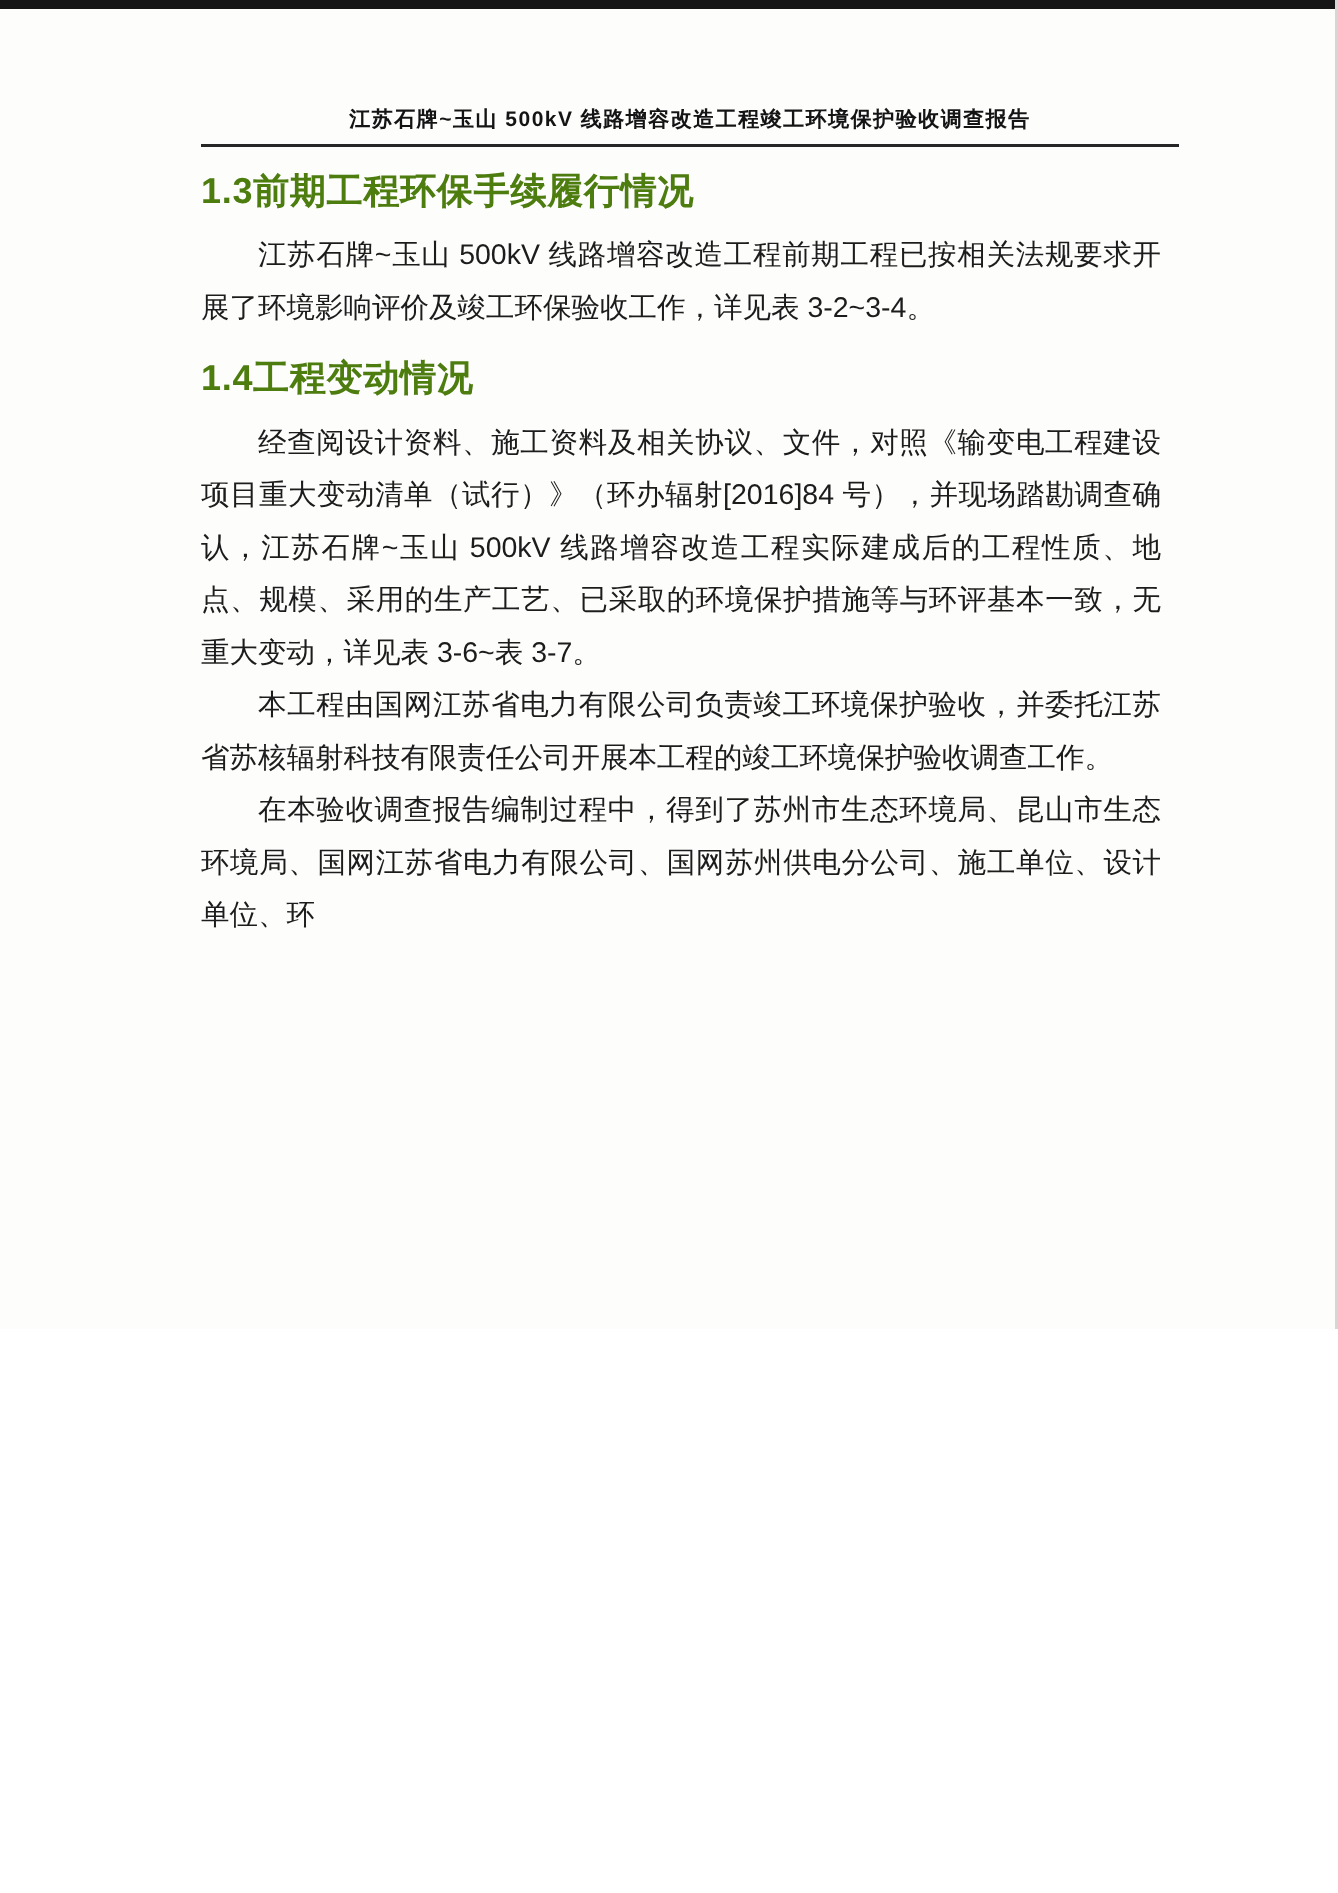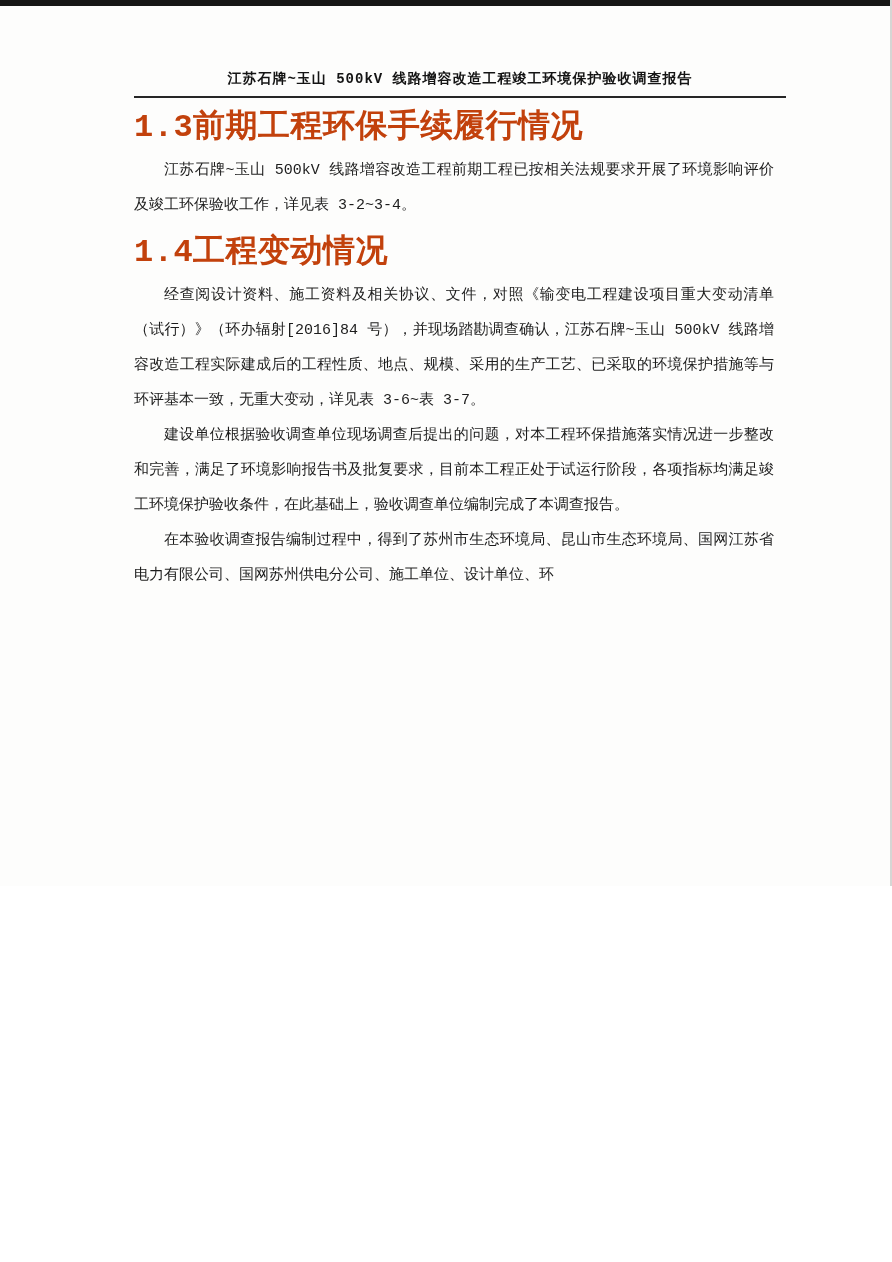--- a/index.html
+++ b/index.html
@@ -6,21 +6,21 @@
     margin: 0;
     padding: 0;
     background: #ffffff;
   }
   .sheet {
     position: relative;
     width: 892px;
     height: 886px;
     background: #fdfdfc;
     overflow: hidden;
-    font-family: Liberation Mono, monospace;
+    font-family: Liberation Sans, sans-serif;
     color: #1c1c1c;
     box-sizing: border-box;
   }
   .scan-top-band {
     position: absolute;
     top: 0; left: 0;
     width: 100%;
     height: 6px;
     background: #161616;
   }
@@ -42,29 +42,29 @@
     font-size: 14px;
     font-weight: bold;
     letter-spacing: 1px;
     color: #141414;
     line-height: 18px;
   }
   .content {
     margin: 0 106px 0 134px;
   }
   h2.section-heading {
-    font-size: 32px;
+    font-size: 24px;
     font-weight: bold;
-    color: #c2410c;
+    color: #4d7c0f;
     line-height: 36px;
     margin: 12px 0 0 0;
     letter-spacing: 0.5px;
   }
   p.body-paragraph {
-    font-size: 15px;
+    font-size: 19px;
     line-height: 35px;
     text-align: justify;
     text-indent: 2em;
     margin: 7px 12px 0 0;
     color: #1c1c1c;
   }
   p.body-paragraph + p.body-paragraph {
     margin-top: 0;
   }
   .page-number {
@@ -89,19 +89,19 @@
   </div>
 
   <div class="content">
 
     <h2 class="section-heading">1.3前期工程环保手续履行情况</h2>
     <p class="body-paragraph">江苏石牌~玉山 500kV 线路增容改造工程前期工程已按相关法规要求开展了环境影响评价及竣工环保验收工作，详见表 3-2~3-4。</p>
 
     <h2 class="section-heading">1.4工程变动情况</h2>
     <p class="body-paragraph">经查阅设计资料、施工资料及相关协议、文件，对照《输变电工程建设项目重大变动清单（试行）》（环办辐射[2016]84 号），并现场踏勘调查确认，江苏石牌~玉山 500kV 线路增容改造工程实际建成后的工程性质、地点、规模、采用的生产工艺、已采取的环境保护措施等与环评基本一致，无重大变动，详见表 3-6~表 3-7。</p>
 
-    <p class="body-paragraph">建设单位根据验收调查单位现场调查后提出的问题，对本工程环保措施落实情况进一步整改和完善，满足了环境影响报告书及批复要求，目前本工程正处于试运行阶段，各项指标均满足竣工环境保护验收条件，在此基础上，验收调查单位编制完成了本调查报告。</p>
+    <p class="body-paragraph">本工程由国网江苏省电力有限公司负责竣工环境保护验收，并委托江苏省苏核辐射科技有限责任公司开展本工程的竣工环境保护验收调查工作。</p>
     <p class="body-paragraph">在本验收调查报告编制过程中，得到了苏州市生态环境局、昆山市生态环境局、国网江苏省电力有限公司、国网苏州供电分公司、施工单位、设计单位、环</p>
 
   </div>
 
   <div class="page-number">4</div>
 </div>
 
 </body></html>

